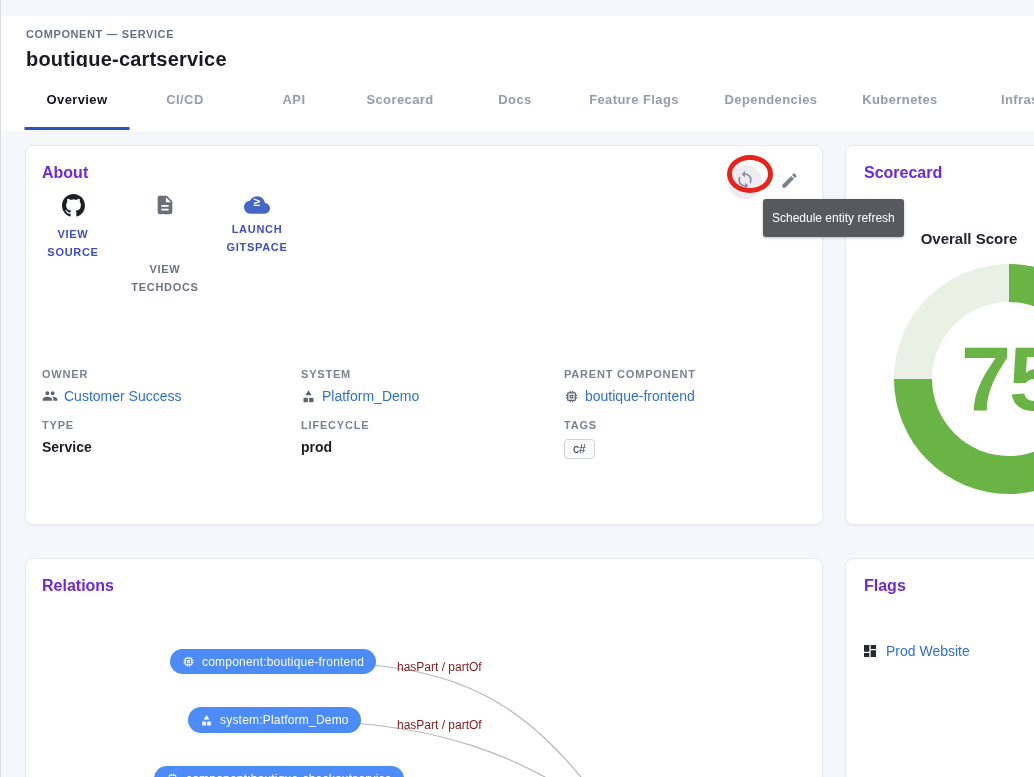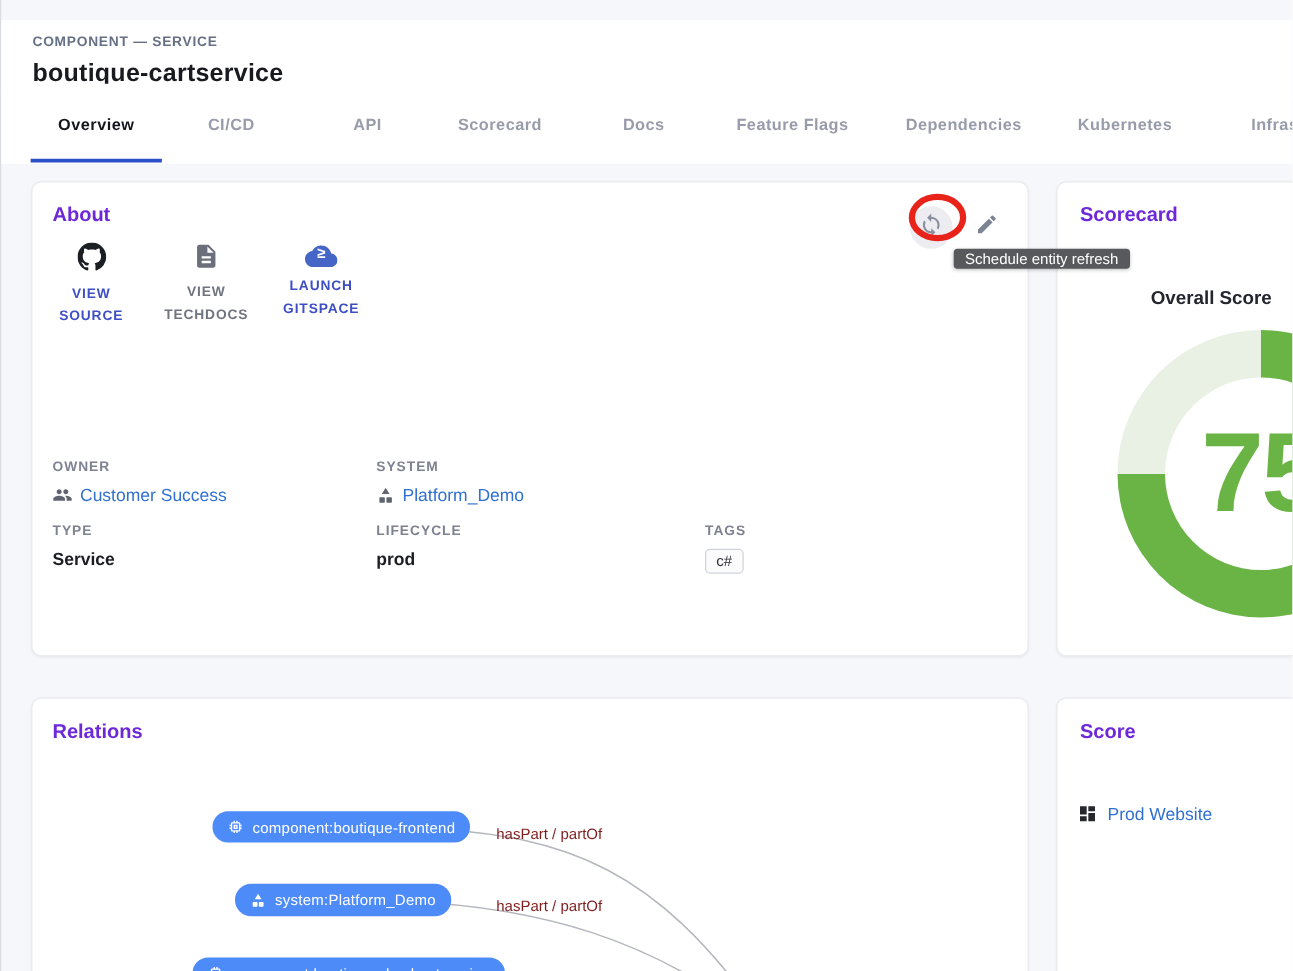--- a/index.html
+++ b/index.html
@@ -35,21 +35,21 @@
   .card-links     { left:844px; top:558px; width:330px; height:300px; }
   .card-title { position:absolute; left:16px; top:18px; font-size:16px; font-weight:700; color:#6d28d9; }
   .card-links .card-title, .card-scorecard .card-title { left:18px; }
 
   
   .actions { position:absolute; left:8px; top:48px; display:flex; gap:14px; }
   .action { display:flex; flex-direction:column; align-items:center; gap:5px; cursor:pointer; }
   .action .lbl { font-size:11px; font-weight:700; letter-spacing:.7px; text-align:center;
     line-height:1.6; max-width:78px; }
   .action.blue .lbl { color:#3e4ec4; }
-  .action.gray .lbl { color:#70747f; }
+  .action.gray .lbl { color:#70747f;margin-top:36px; }
   .icon-btns { position:absolute; top:19px; right:16px; display:flex; gap:10px; align-items:center; }
   .round-btn { width:34px; height:34px; border-radius:50%; background:#ececf1; display:flex;
     align-items:center; justify-content:center; color:#8a8fa0; cursor:pointer; }
   .pencil-btn { width:34px; height:34px; display:flex; align-items:center; justify-content:center;
     color:#7c8492; cursor:pointer; }
 
   
   .field { position:absolute; }
   .f-label { font-size:11px; font-weight:600; color:#7d8291; letter-spacing:.8px; margin-bottom:8px; }
   .f-value { font-size:14px; color:#1c1d23; }
@@ -76,21 +76,21 @@
   .node .nicon { display:flex; }
   .edge-label { position:absolute; font-size:12px; color:#7f1d1d; font-weight:500; }
 
   
   .link-item { position:absolute; left:16px; top:84px; display:flex; align-items:center; gap:8px;
     font-size:14px; color:#2f70d1; cursor:pointer; }
   .link-item .licon { color:#26282e; display:flex; }
 
   
   .tooltip { position:absolute; left:762px; top:199px; background:#58595c; color:#fff;
-    font-size:12px; padding:1px 9px; border-radius:3px; white-space:nowrap; z-index:30;
+    font-size:12px; padding:12px 9px; border-radius:3px; white-space:nowrap; z-index:30;
     box-shadow:0 1px 3px rgba(0,0,0,.25); }
   .red-ring { position:absolute; left:726px; top:155px; width:46px; height:38px;
     border:5px solid #e8231a; border-radius:50%; z-index:40; pointer-events:none; }
 </style>
 </head>
 <body>
 
 <div class="page">
 
   <div class="header">
@@ -185,20 +185,31 @@
           <svg width="15" height="15" viewBox="0 0 24 24" fill="currentColor">
               <path d="M12 2l5 8H7z"></path>
               <rect x="4" y="14" width="7" height="7" rx="1"></rect>
               <rect x="13" y="14" width="7" height="7" rx="1"></rect>
             </svg>
         </span>
         <span>Platform_Demo</span>
       </div>
     </div>
 
+    <div class="field" style="left:538px; top:222px;">
+      <div class="f-label">PARENT COMPONENT</div>
+      <div class="f-link">
+        <span class="licon">
+          <svg width="15" height="15" viewBox="0 0 24 24" fill="currentColor">
+              <path d="M15 9H9v6h6V9zm-2 4h-2v-2h2v2zm8-2V9h-2V7c0-1.1-.9-2-2-2h-2V3h-2v2h-2V3H9v2H7c-1.1 0-2 .9-2 2v2H3v2h2v2H3v2h2v2c0 1.1.9 2 2 2h2v2h2v-2h2v2h2v-2h2c1.1 0 2-.9 2-2v-2h2v-2h-2v-2h2zm-4 6H7V7h10v10z"></path>
+            </svg>
+        </span>
+        <span>boutique-frontend</span>
+      </div>
+    </div>
 
     <div class="field" style="left:16px; top:273px;">
       <div class="f-label">TYPE</div>
       <div class="f-value bold">Service</div>
     </div>
     <div class="field" style="left:275px; top:273px;">
       <div class="f-label">LIFECYCLE</div>
       <div class="f-value bold">prod</div>
     </div>
     <div class="field" style="left:538px; top:273px;">
@@ -253,21 +264,21 @@
       <span class="nicon">
         <svg width="13" height="13" viewBox="0 0 24 24" fill="#fff">
             <path d="M15 9H9v6h6V9zm-2 4h-2v-2h2v2zm8-2V9h-2V7c0-1.1-.9-2-2-2h-2V3h-2v2h-2V3H9v2H7c-1.1 0-2 .9-2 2v2H3v2h2v2H3v2h2v2c0 1.1.9 2 2 2h2v2h2v-2h2v2h2v-2h2c1.1 0 2-.9 2-2v-2h2v-2h-2v-2h2zm-4 6H7V7h10v10z"></path>
           </svg>
       </span>
       <span>component:boutique-checkoutservice</span>
     </div>
   </div>
 
   <div class="card card-links">
-    <div class="card-title">Score</div>
+    <div class="card-title">Flags</div>
     <div class="link-item">
       <span class="licon">
         <svg width="16" height="16" viewBox="0 0 24 24" fill="currentColor">
             <path d="M3 13h8V3H3v10zm0 8h8v-6H3v6zm10 0h8V11h-8v10zm0-18v6h8V3h-8z"></path>
           </svg>
       </span>
       <span>Prod Website</span>
     </div>
   </div>
 

